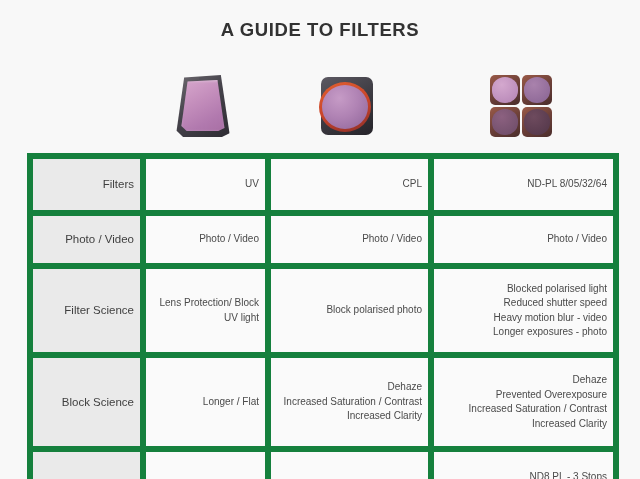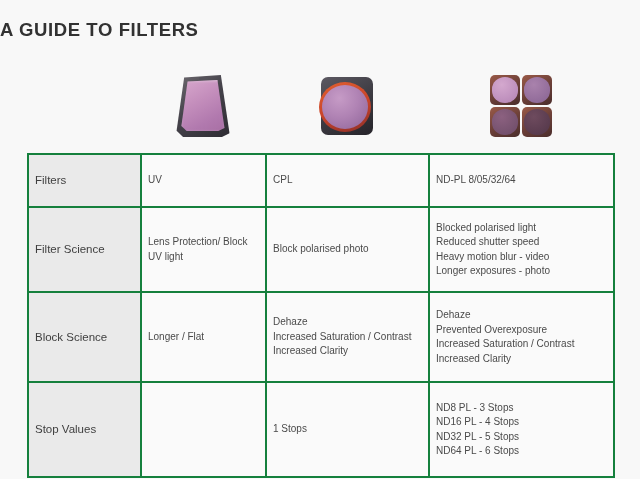--- a/index.html
+++ b/index.html
@@ -15,21 +15,21 @@
     position: relative;
     color: #3d3d3d;
   }
 
   
   .page-title {
     position: absolute;
     left: 0;
     top: 19px;
     width: 640px;
-    text-align: left;
+    text-align: center;
     font-size: 18.5px;
     font-weight: bold;
     letter-spacing: 0.6px;
     color: #323232;
   }
 
   
   .images-row {
     position: absolute;
     left: 27px;
@@ -153,22 +153,22 @@
   
   .filters-table {
     position: absolute;
     left: 27px;
     top: 153px;
     width: 586px;
     border-collapse: collapse;
     table-layout: fixed;
   }
   .filters-table td {
-    border: 2px solid #15803d;
-    text-align: left;
+    border: 6px solid #15803d;
+    text-align: right;
     vertical-align: middle;
     padding: 4px 6px;
     line-height: 1.45;
   }
   .col-label  { width: 113px; }
   .col-uv     { width: 125px; }
   .col-cpl    { width: 163px; }
   .col-ndpl   { width: 185px; }
 
   td.row-label {
@@ -242,20 +242,26 @@
     <col class="col-cpl">
     <col class="col-ndpl">
   </colgroup>
   <tbody>
     <tr class="r-filters">
       <td class="row-label">Filters</td>
       <td class="cell multiline">UV</td>
       <td class="cell multiline">CPL</td>
       <td class="cell multiline">ND-PL 8/05/32/64</td>
     </tr>
+    <tr class="r-photovideo">
+      <td class="row-label">Photo / Video</td>
+      <td class="cell multiline">Photo / Video</td>
+      <td class="cell multiline">Photo / Video</td>
+      <td class="cell multiline">Photo / Video</td>
+    </tr>
     <tr class="r-effect">
       <td class="row-label">Filter Science</td>
       <td class="cell multiline">Lens Protection/ Block
 UV light</td>
       <td class="cell multiline">Block polarised photo</td>
       <td class="cell multiline">Blocked polarised light
 Reduced shutter speed
 Heavy motion blur - video
 Longer exposures - photo</td>
     </tr>

